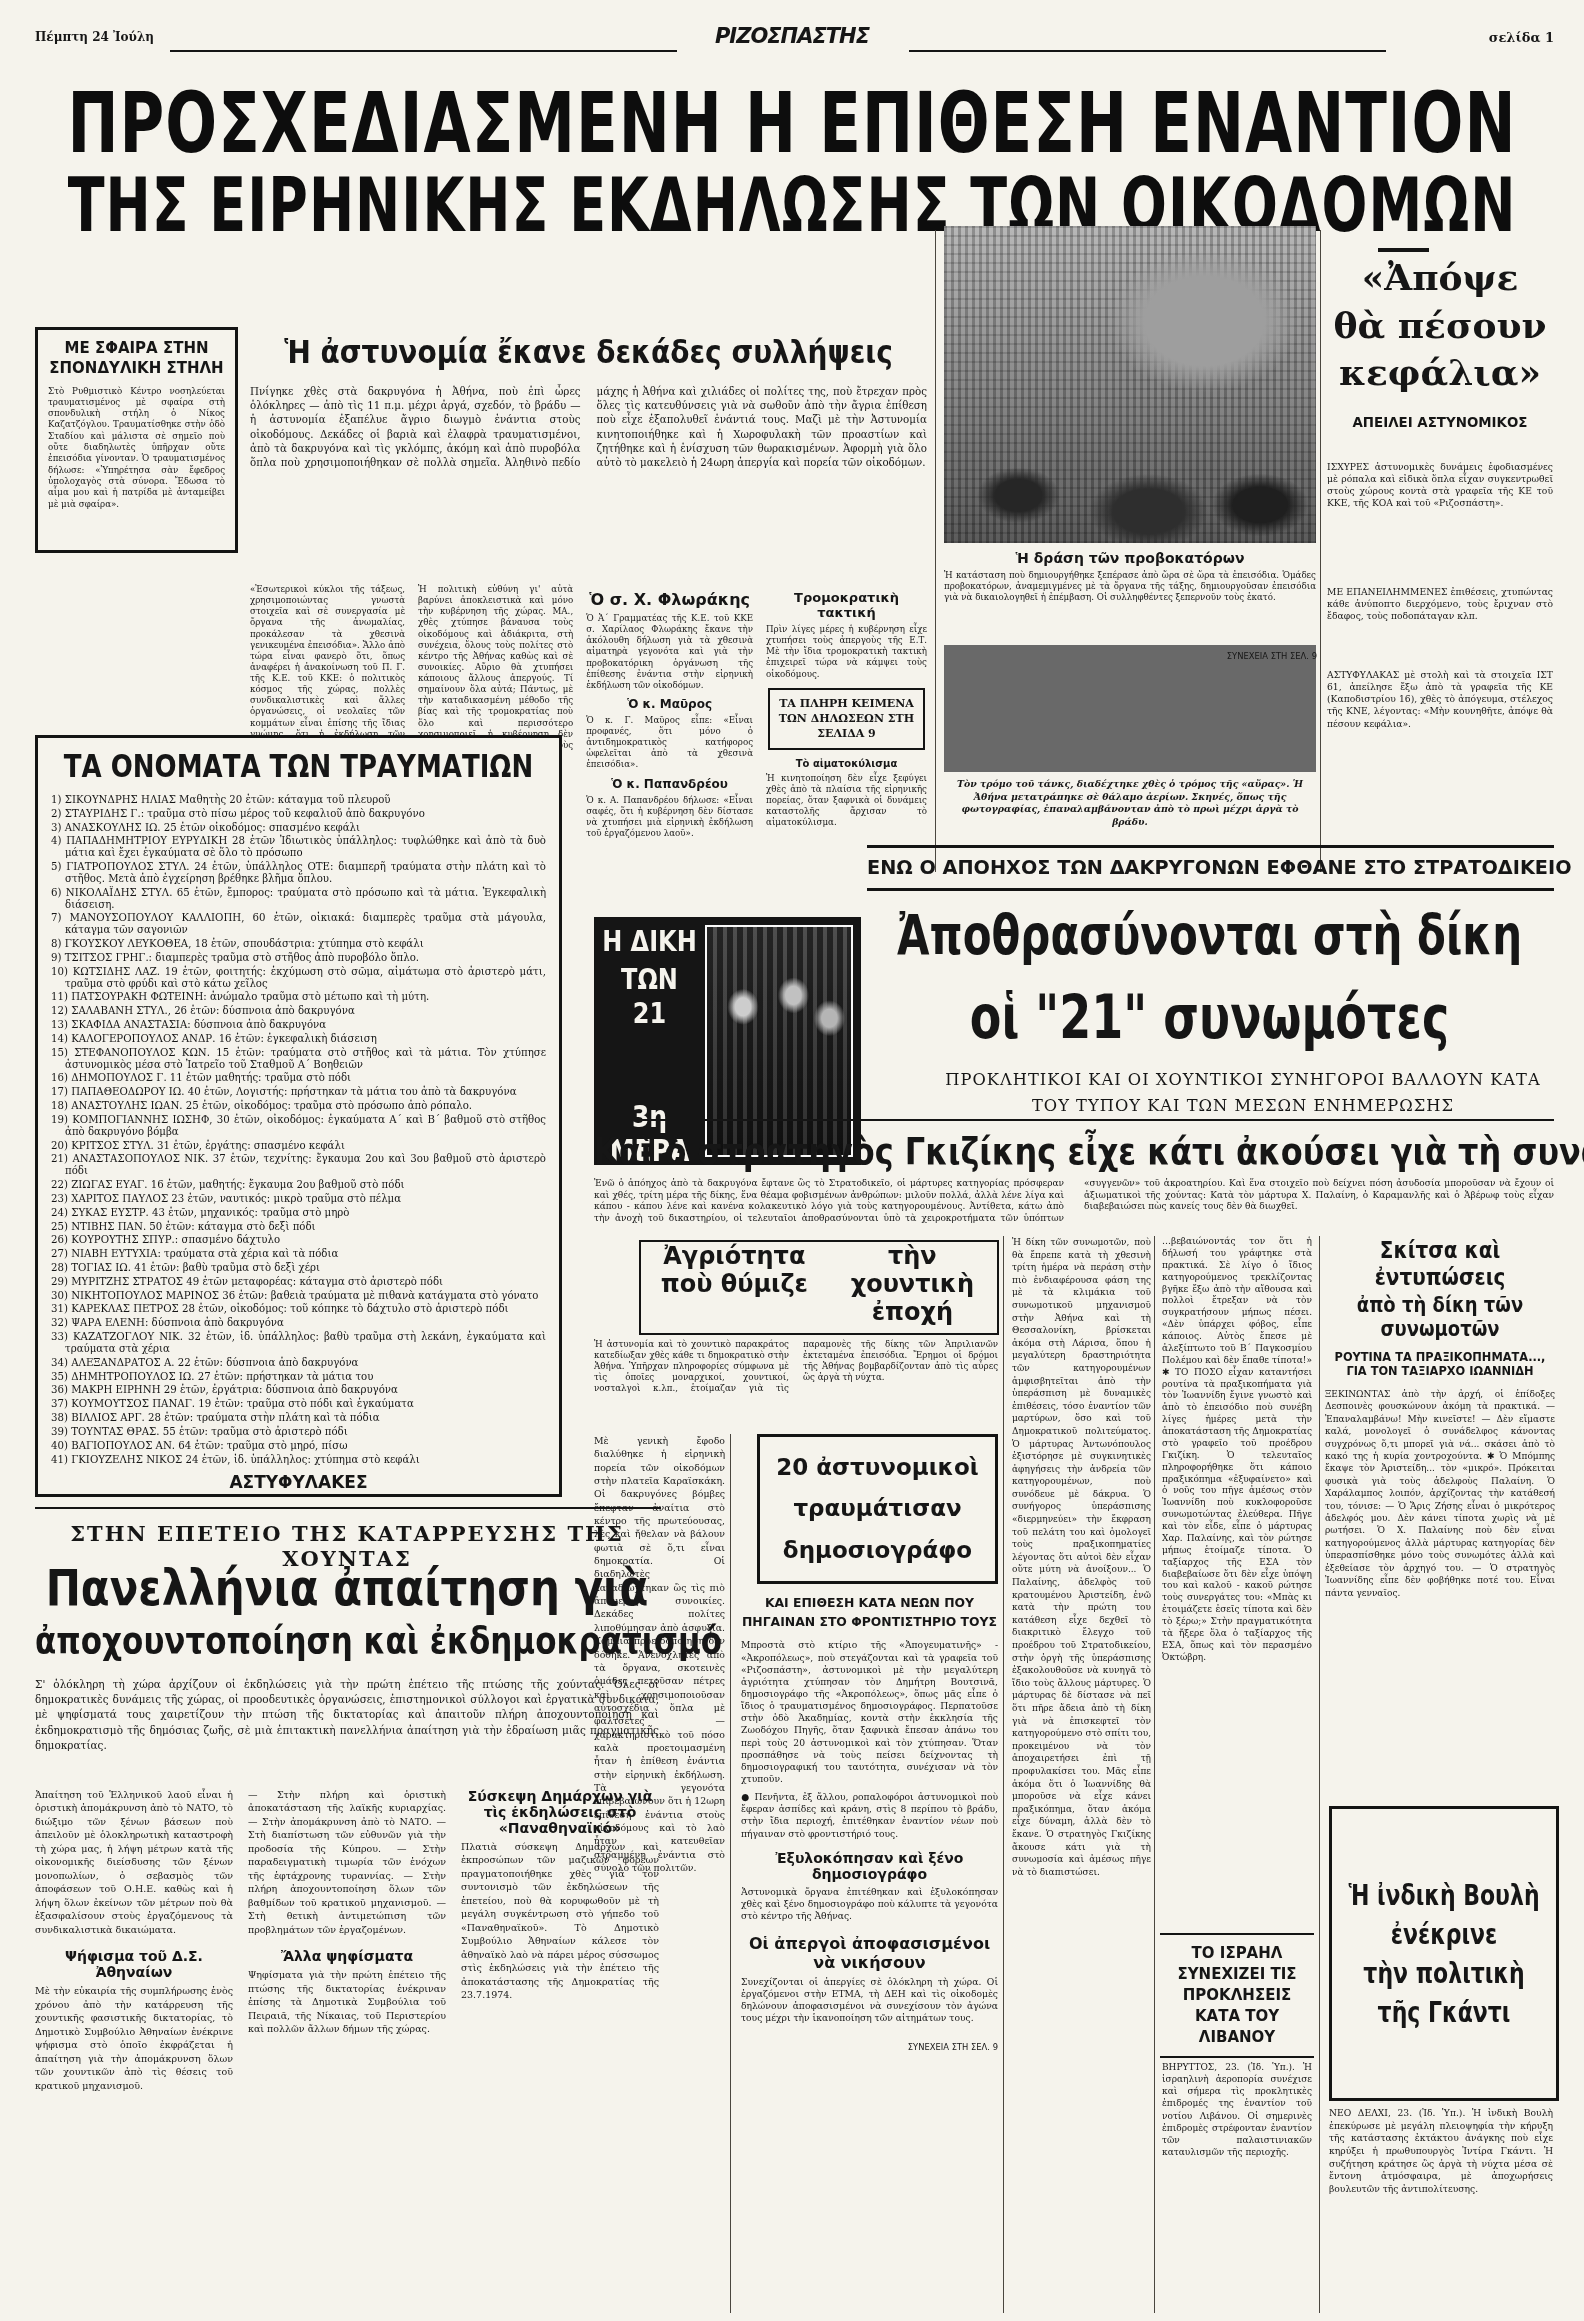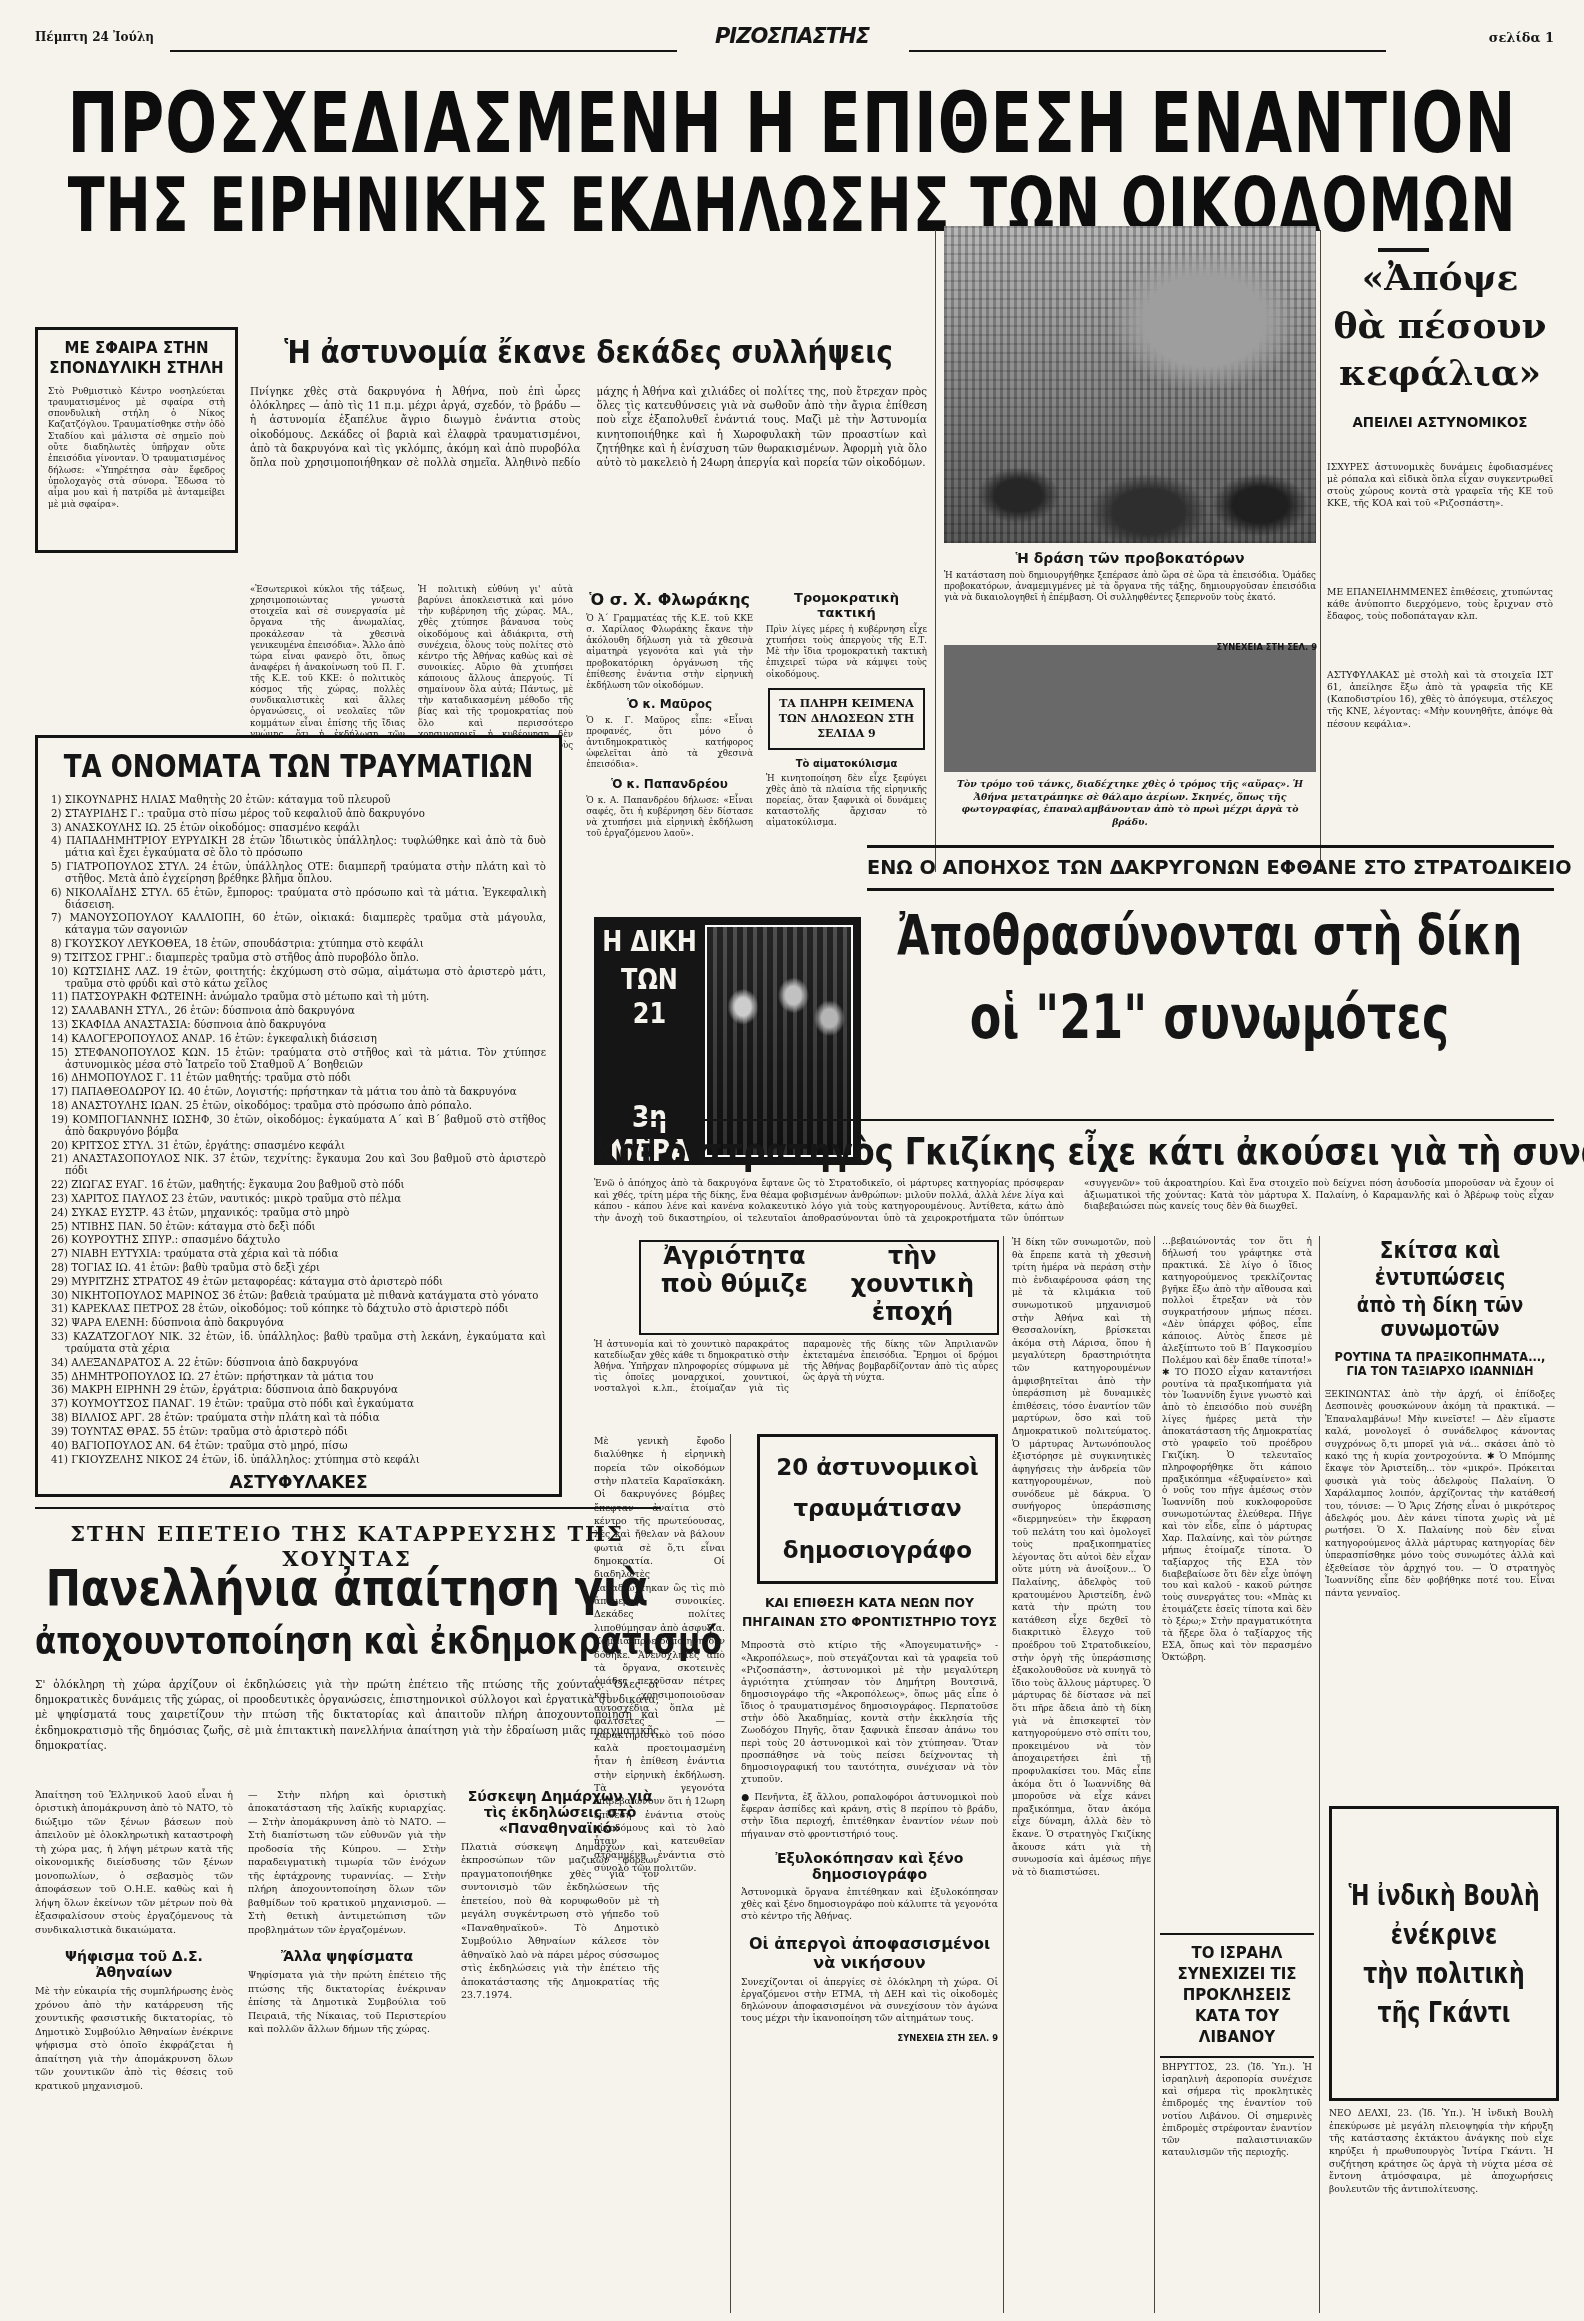--- a/index.html
+++ b/index.html
@@ -39,21 +39,21 @@
        background-color:#6e6a60;}
   .ph3{background:
         radial-gradient(26px 30px at 25% 35%, #cfc9bb 0 30%, transparent 60%),
         radial-gradient(26px 30px at 60% 30%, #c4beb0 0 30%, transparent 60%),
         radial-gradient(26px 30px at 85% 40%, #b8b2a4 0 30%, transparent 60%),
         repeating-linear-gradient(90deg, rgba(0,0,0,.4) 0 6px, rgba(255,255,255,.08) 6px 10px),
         linear-gradient(180deg,#45423b 0%,#302d28 60%,#23211d 100%);}
   .inj-item{font-size:10.2px;line-height:1.16;text-align:justify;padding-left:14px;text-indent:-14px;margin-bottom:2px;}
   .quoteline{font-family:"DejaVu Serif",serif;font-weight:bold;font-size:36px;line-height:1.0;text-align:center;}
   .caption{font-style:italic;font-weight:bold;font-size:9.4px;line-height:1.35;text-align:center;}
-  .contmark{font-family:"DejaVu Sans",sans-serif;font-weight:bold;font-size:8.4px;text-align:right;margin-top:8px;}
+  .contmark{font-family:"DejaVu Sans",sans-serif;font-weight:normal;font-size:8.4px;text-align:right;margin-top:17px;}
   .panel-title{color:#f5f3ec;font-family:"DejaVu Sans",sans-serif;font-weight:bold;text-align:center;
                transform:scaleY(1.2);transform-origin:center top;}
 </style>
 </head>
 <body>
 
 <div class="page">
 
   <div class="abs serif b" style="left:35px;top:30px;font-size:12px;">Πέμπτη 24 Ἰούλη</div>
   <div class="abs hrule" style="left:170px;top:50px;width:507px;height:2px;"></div>
@@ -171,20 +171,21 @@
         <div class="panel-title" style="font-size:24px;">Η ΔΙΚΗ</div>
         <div class="panel-title" style="font-size:24px;margin-top:10px;">ΤΩΝ 21</div>
       </div>
       <div class="panel-title" style="font-size:25px;">3η ΜΕΡΑ</div>
     </div>
     <div class="photo ph3" style="flex:1;border:2px solid #f5f3ec;"></div>
   </div>
 
   <div class="abs sans b ctr nw" style="left:865px;top:903px;width:689px;font-size:42px;transform:scaleY(1.3);transform-origin:center top;">Ἀποθρασύνονται στὴ δίκη</div>
   <div class="abs sans b ctr nw" style="left:865px;top:982px;width:689px;font-size:46px;transform:scaleY(1.3);transform-origin:center top;">οἱ "21" συνωμότες</div>
+  <div class="abs serif ctr" style="left:931px;top:1067px;width:624px;font-size:16.3px;line-height:1.6;letter-spacing:1px;">ΠΡΟΚΛΗΤΙΚΟΙ ΚΑΙ ΟΙ ΧΟΥΝΤΙΚΟΙ ΣΥΝΗΓΟΡΟΙ ΒΑΛΛΟΥΝ ΚΑΤΑ ΤΟΥ ΤΥΠΟΥ ΚΑΙ ΤΩΝ ΜΕΣΩΝ ΕΝΗΜΕΡΩΣΗΣ</div>
   <div class="abs hrule" style="left:594px;top:1119px;width:960px;height:2px;"></div>
   <div class="abs sans b ctr nw" style="left:594px;top:1129px;width:960px;font-size:32px;transform:scaleY(1.15);transform-origin:center top;">Καὶ ὁ στρατηγὸς Γκιζίκης εἶχε κάτι ἀκούσει γιὰ τὴ συνωμοσία!</div>
   <div class="abs cols2 jst" style="left:594px;top:1178px;width:960px;height:51px;font-size:9px;line-height:1.28;overflow:hidden;column-gap:20px;">Ἐνῶ ὁ ἀπόηχος ἀπὸ τὰ δακρυγόνα ἔφτανε ὣς τὸ Στρατοδικεῖο, οἱ μάρτυρες κατηγορίας πρόσφεραν καὶ χθές, τρίτη μέρα τῆς δίκης, ἕνα θέαμα φοβισμένων ἀνθρώπων: μιλοῦν πολλά, ἀλλὰ λένε λίγα καὶ κάπου - κάπου λένε καὶ κανένα κολακευτικὸ λόγο γιὰ τοὺς κατηγορουμένους. Ἀντίθετα, κάτω ἀπὸ τὴν ἀνοχὴ τοῦ δικαστηρίου, οἱ τελευταῖοι ἀποθρασύνονται ὑπὸ τὰ χειροκροτήματα τῶν ὑπόπτων «συγγενῶν» τοῦ ἀκροατηρίου. Καὶ ἕνα στοιχεῖο ποὺ δείχνει πόση ἀσυδοσία μποροῦσαν νὰ ἔχουν οἱ ἀξιωματικοὶ τῆς χούντας: Κατὰ τὸν μάρτυρα Χ. Παλαίνη, ὁ Καραμανλῆς καὶ ὁ Ἀβέρωφ τοὺς εἶχαν διαβεβαιώσει πὼς κανείς τους δὲν θὰ διωχθεῖ.</div>
 
   <div class="abs box" style="left:639px;top:1240px;width:356px;height:91px;border-width:2px;display:flex;flex-direction:row;justify-content:center;">
     <div class="sans b ctr" style="font-size:24px;">Ἀγριότητα ποὺ θύμιζε</div>
     <div class="sans b ctr" style="font-size:24px;">τὴν χουντικὴ ἐποχή</div>
   </div>
   <div class="abs cols2 jst" style="left:594px;top:1339px;width:404px;height:85px;font-size:8.7px;line-height:1.26;overflow:hidden;column-gap:14px;">Ἡ ἀστυνομία καὶ τὸ χουντικὸ παρακράτος κατεδίωξαν χθὲς κάθε τι δημοκρατικὸ στὴν Ἀθήνα. Ὑπῆρχαν πληροφορίες σύμφωνα μὲ τὶς ὁποῖες μοναρχικοί, χουντικοί, νοσταλγοὶ κ.λπ., ἑτοίμαζαν γιὰ τὶς παραμονὲς τῆς δίκης τῶν Ἀπριλιανῶν ἐκτεταμένα ἐπεισόδια. Ἔρημοι οἱ δρόμοι τῆς Ἀθήνας βομβαρδίζονταν ἀπὸ τὶς αὖρες ὣς ἀργὰ τὴ νύχτα.</div>
 

